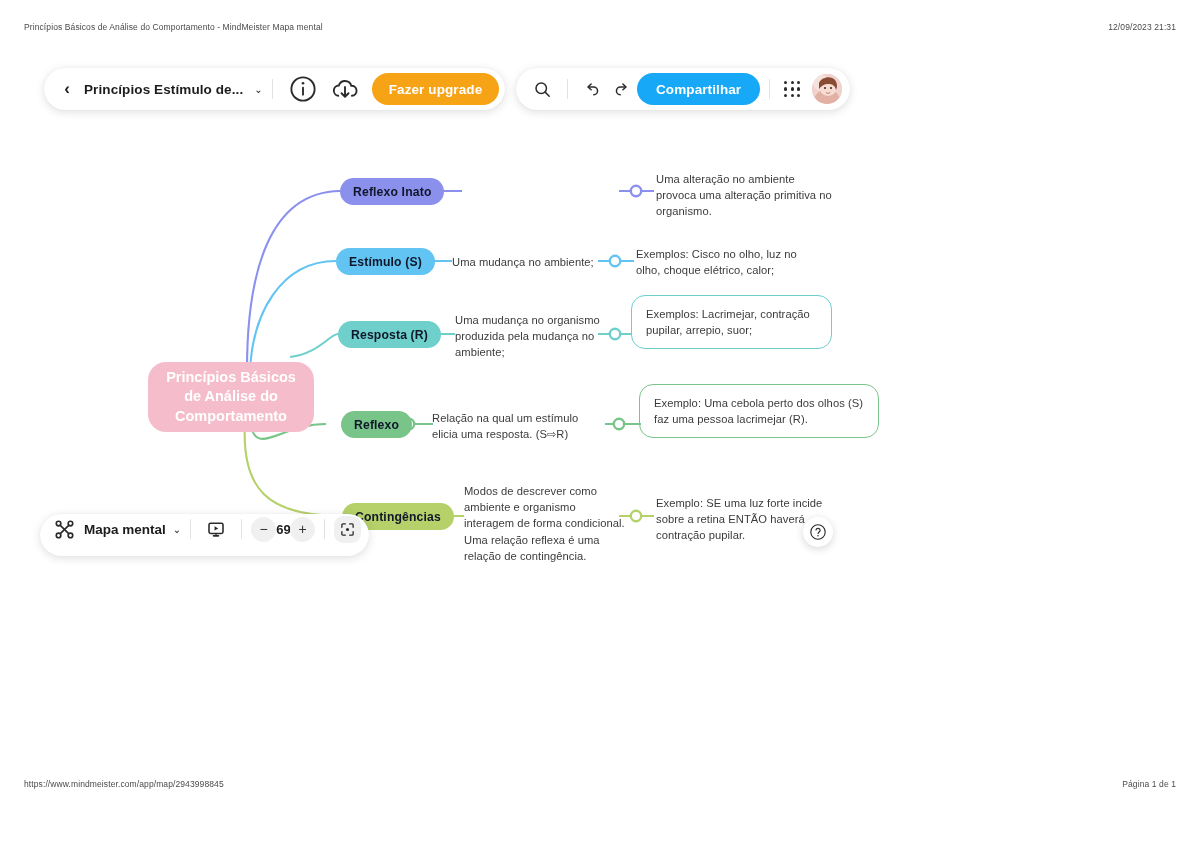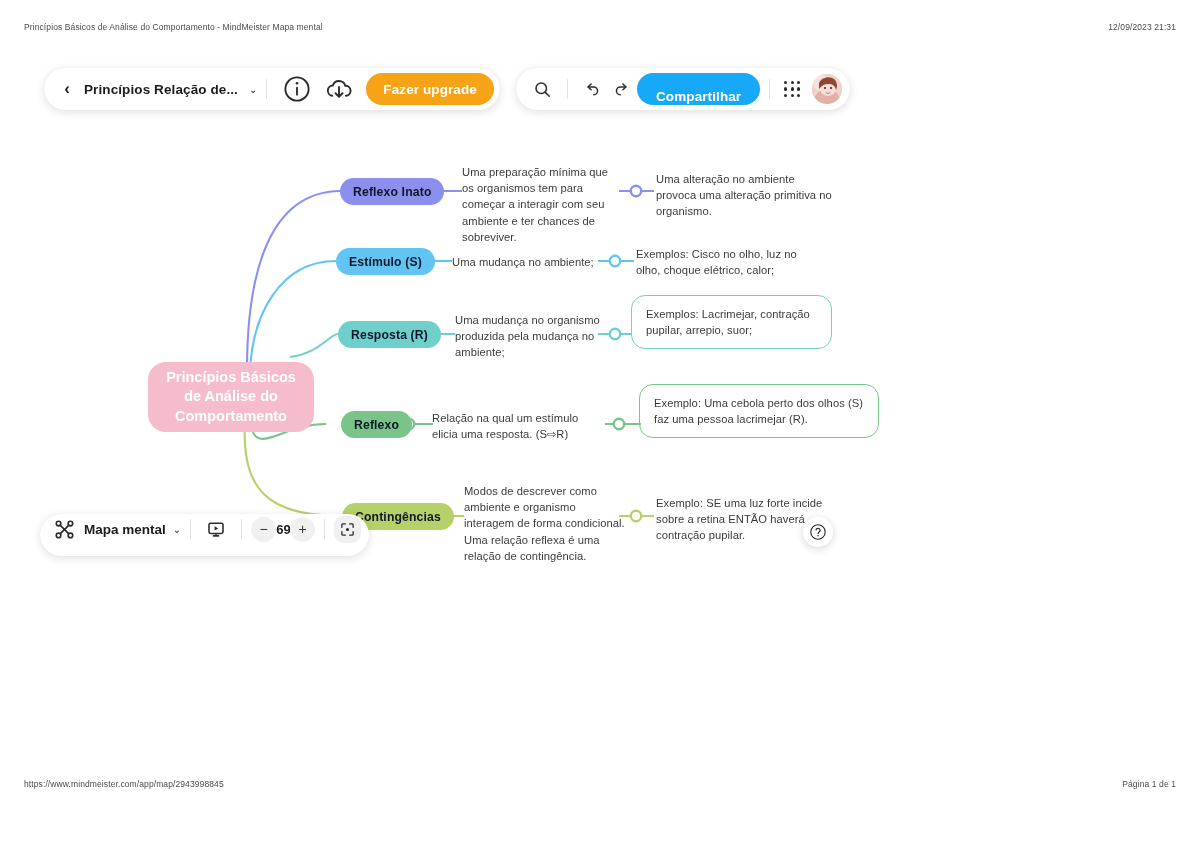--- a/index.html
+++ b/index.html
@@ -52,21 +52,21 @@
   .sep{ width:1px; height:20px; background:#e2e2e2; margin:0 9px; flex:0 0 1px;}
   .circ-ic{ width:30px; height:30px; }
   .upgrade{
     background:#f6a416; color:#fff; border:none; border-radius:20px;
     height:32px; padding:0 17px; font-size:13.5px; font-weight:600;
     cursor:pointer; margin-left:6px; letter-spacing:.1px;
     font-family:"Liberation Sans", sans-serif;
   }
   .share{
     background:#17a9f7; color:#fff; border:none; border-radius:20px;
-    height:32px; padding:16px 19px; font-size:13.5px; font-weight:600;
+    height:32px; padding:8px 19px; font-size:13.5px; font-weight:600;
     cursor:pointer; letter-spacing:.1px;
     font-family:"Liberation Sans", sans-serif;
   }
   .avatar{
     width:30px; height:30px; border-radius:50%;
     margin-left:7px; overflow:hidden; flex:0 0 30px;
     background:#e8c4bf;
   }
   .grid-ic{ width:26px; }
   .dot{ width:3.2px; height:3.2px; background:#2b2b2b; border-radius:50%; }
@@ -169,21 +169,20 @@
       <path d="M632,384 L641,384" stroke="#79c489" stroke-width="2"></path>
     </svg>
 
     <div id="root-node">
       <span>Princípios Básicos de Análise do Comportamento</span>
     </div>
 
     <div class="node-pill" style="left:340px;top:138px;background:#8b90ed;">
       <span>Reflexo Inato</span>
     </div>
-    <div class="leaf-text" style="left:462px;top:124px;width:160px;">Uma preparação mínima que os organismos tem para começar a interagir com seu ambiente e ter chances de sobreviver.</div>
     <div class="leaf-text" style="left:656px;top:131px;width:180px;">Uma alteração no ambiente provoca uma alteração primitiva no organismo.</div>
 
     <div class="node-pill" style="left:336px;top:208px;background:#62c4f2;">
       <span>Estímulo (S)</span>
     </div>
     <div class="leaf-text" style="left:452px;top:214px;width:150px;">Uma mudança no ambiente;</div>
     <div class="leaf-text" style="left:636px;top:206px;width:170px;">Exemplos: Cisco no olho, luz no olho, choque elétrico, calor;</div>
 
     <div class="node-pill" style="left:338px;top:281px;background:#6ecfcb;">
       <span>Resposta (R)</span>
@@ -201,21 +200,21 @@
       <span>Contingências</span>
     </div>
     <div class="leaf-text" style="left:464px;top:443px;width:165px;">Modos de descrever como ambiente e organismo interagem de forma condicional. Uma relação reflexa é uma relação de contingência.</div>
     <div class="leaf-text" style="left:656px;top:455px;width:178px;">Exemplo: SE uma luz forte incide sobre a retina ENTÃO haverá contração pupilar.</div>
   </div>
 
   <div class="bar" id="topbar-left">
     <button class="tb-btn chev-back">
       <span>‹</span>
     </button>
-    <span class="doc-title">Princípios Relação de...</span>
+    <span class="doc-title">Princípios Estímulo de...</span>
     <span class="caret">⌄</span>
     <span class="sep"></span>
     <button class="tb-btn">
       <svg class="circ-ic" viewBox="0 0 24 24">
         <circle cx="12" cy="12" r="9.3" fill="none" stroke="#2b2b2b" stroke-width="1.5"></circle>
         <circle cx="12" cy="7.4" r="1.05" fill="#2b2b2b"></circle>
         <rect x="11.25" y="10.2" width="1.5" height="7" rx=".7" fill="#2b2b2b"></rect>
       </svg>
     </button>
     <button class="tb-btn">

